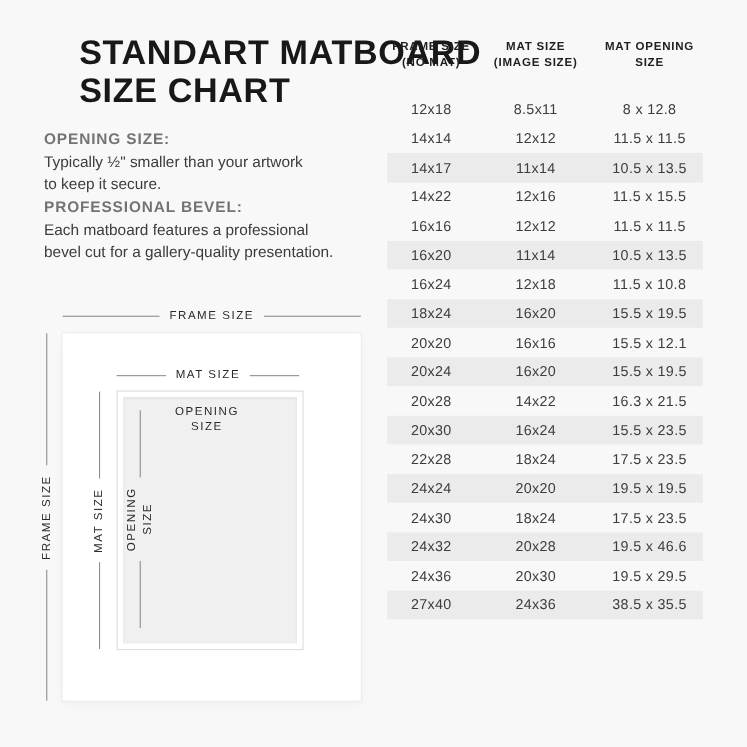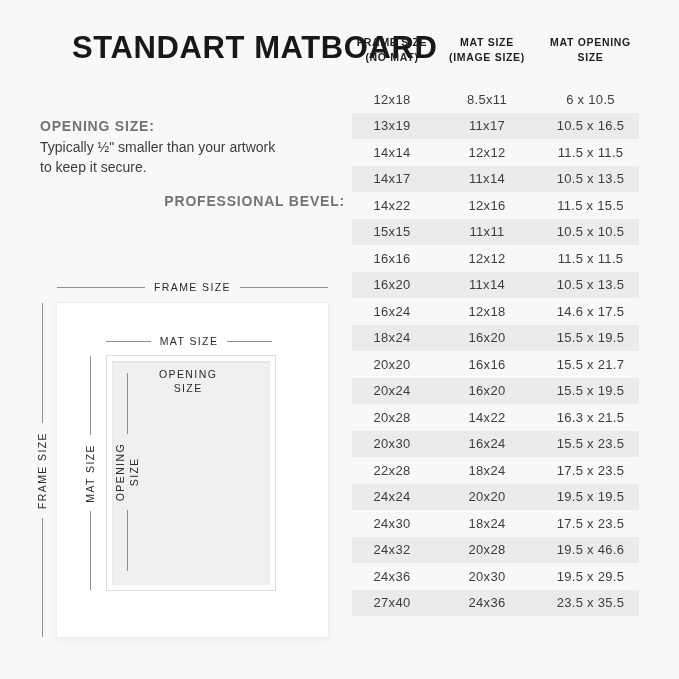--- a/index.html
+++ b/index.html
@@ -8,21 +8,21 @@
     background:#f8f8f8; font-family:"Liberation Sans", sans-serif; color:#1a1a1a;
   }
   
   .title {
     position:absolute; left:40px; top:30px;
     font-size:31px; font-weight:700; letter-spacing:0.6px;
     line-height:35px; color:#181818;margin-left:32px;
   }
   .info { position:absolute; left:40px; width:305px; }
   .info-1 { top:118px; }
-  .info-2 { top:193px;text-align:right; }
+  .info-2 { top:180px; }
   .info-heading { font-size:14px; font-weight:700; letter-spacing:0.8px; color:#737373; margin-bottom:4px; }
   .info-body { font-size:14px; color:#3c3c3c; line-height:1.42; white-space:pre-line; }
 
   
   .frame-rect {
     position:absolute; left:57px; top:303px; width:271px; height:334px;
     background:#ffffff; box-shadow:0 0 0 1px #ececec, 0 4px 10px rgba(0,0,0,0.045);
   }
   .mat-rect {
     position:absolute; left:107px; top:356px; width:168px; height:234px;
@@ -66,29 +66,32 @@
   .trow.alt { background:#ebebeb; }
   .tcell { font-size:13px; color:#3d3d3d; letter-spacing:0.3px; }
 </style>
 </head>
 <body>
 
 <div class="canvas">
 
   <div class="title">
     <div>STANDART MATBOARD</div>
+    <div>SIZE CHART</div>
   </div>
 
   <div class="info info-1">
     <div class="info-heading">OPENING SIZE:</div>
     <div class="info-body">Typically ½" smaller than your artwork
 to keep it secure.</div>
   </div>
   <div class="info info-2">
     <div class="info-heading">PROFESSIONAL BEVEL:</div>
+    <div class="info-body">Each matboard features a professional
+bevel cut for a gallery-quality presentation.</div>
   </div>
 
   <div class="frame-rect"></div>
   <div class="mat-rect"></div>
 
   <div class="hmeasure m-frame-top">
     <span class="hline"></span>
     <span class="mlabel">FRAME SIZE</span>
     <span class="hline"></span>
   </div>
@@ -130,71 +133,61 @@
 (NO MAT)</div>
     <div>MAT SIZE
 (IMAGE SIZE)</div>
     <div>MAT OPENING
 SIZE</div>
   </div>
   <div class="tbody">
       <div class="trow">
         <div class="tcell">12x18</div>
         <div class="tcell">8.5x11</div>
-        <div class="tcell">6 x 10.5</div>
-      </div>
-      <div class="trow alt">
-        <div class="tcell">13x19</div>
-        <div class="tcell">11x17</div>
-        <div class="tcell">10.5 x 16.5</div>
+        <div class="tcell">8 x 12.8</div>
       </div>
       <div class="trow">
         <div class="tcell">14x14</div>
         <div class="tcell">12x12</div>
         <div class="tcell">11.5 x 11.5</div>
       </div>
       <div class="trow alt">
         <div class="tcell">14x17</div>
         <div class="tcell">11x14</div>
         <div class="tcell">10.5 x 13.5</div>
       </div>
       <div class="trow">
         <div class="tcell">14x22</div>
         <div class="tcell">12x16</div>
         <div class="tcell">11.5 x 15.5</div>
       </div>
-      <div class="trow alt">
-        <div class="tcell">15x15</div>
-        <div class="tcell">11x11</div>
-        <div class="tcell">10.5 x 10.5</div>
-      </div>
       <div class="trow">
         <div class="tcell">16x16</div>
         <div class="tcell">12x12</div>
         <div class="tcell">11.5 x 11.5</div>
       </div>
       <div class="trow alt">
         <div class="tcell">16x20</div>
         <div class="tcell">11x14</div>
         <div class="tcell">10.5 x 13.5</div>
       </div>
       <div class="trow">
         <div class="tcell">16x24</div>
         <div class="tcell">12x18</div>
-        <div class="tcell">14.6 x 17.5</div>
+        <div class="tcell">11.5 x 10.8</div>
       </div>
       <div class="trow alt">
         <div class="tcell">18x24</div>
         <div class="tcell">16x20</div>
         <div class="tcell">15.5 x 19.5</div>
       </div>
       <div class="trow">
         <div class="tcell">20x20</div>
         <div class="tcell">16x16</div>
-        <div class="tcell">15.5 x 21.7</div>
+        <div class="tcell">15.5 x 12.1</div>
       </div>
       <div class="trow alt">
         <div class="tcell">20x24</div>
         <div class="tcell">16x20</div>
         <div class="tcell">15.5 x 19.5</div>
       </div>
       <div class="trow">
         <div class="tcell">20x28</div>
         <div class="tcell">14x22</div>
         <div class="tcell">16.3 x 21.5</div>
@@ -225,17 +218,17 @@
         <div class="tcell">19.5 x 46.6</div>
       </div>
       <div class="trow">
         <div class="tcell">24x36</div>
         <div class="tcell">20x30</div>
         <div class="tcell">19.5 x 29.5</div>
       </div>
       <div class="trow alt">
         <div class="tcell">27x40</div>
         <div class="tcell">24x36</div>
-        <div class="tcell">23.5 x 35.5</div>
+        <div class="tcell">38.5 x 35.5</div>
       </div>
     </div>
 
 </div>
 
 </body></html>

